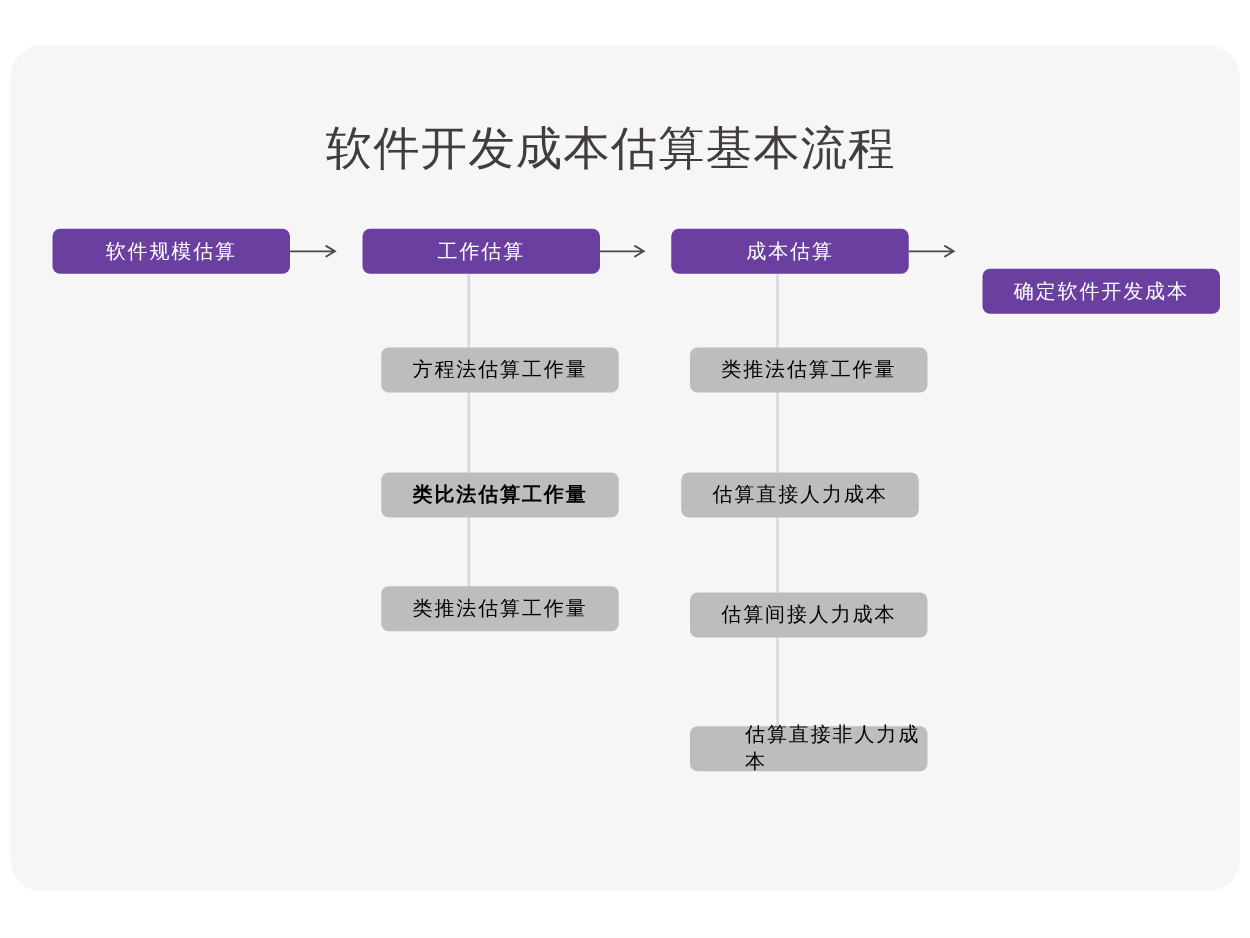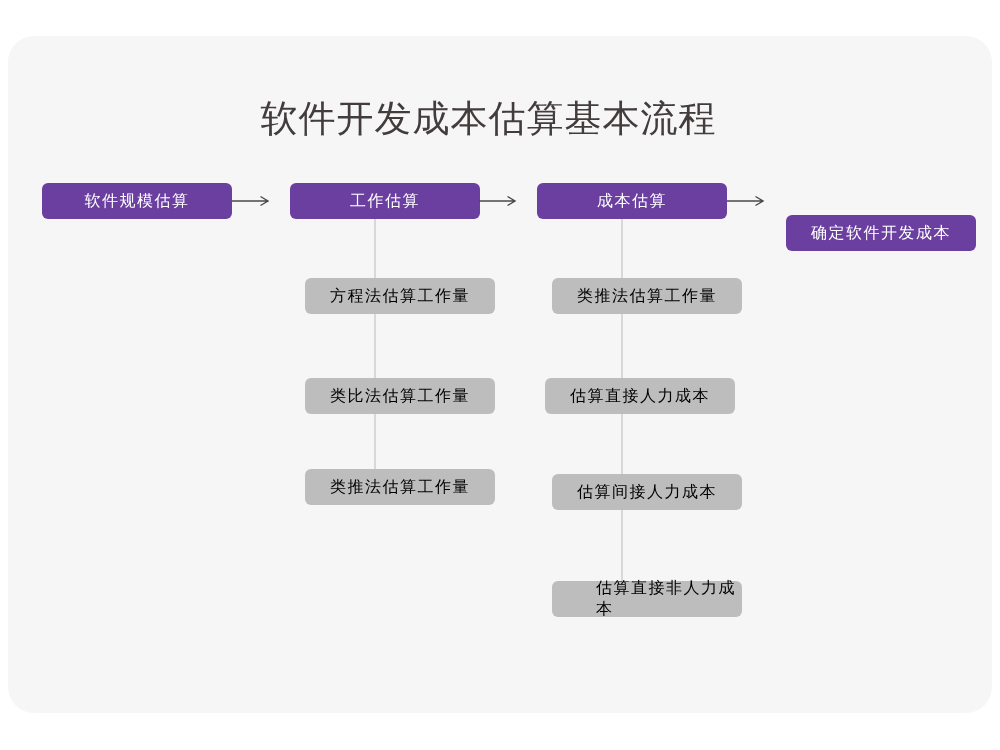--- a/index.html
+++ b/index.html
@@ -87,19 +87,19 @@
 
 <div class="node main" style="left:537px;">成本估算</div>
 
 <svg class="arrow" style="left:726px;" width="40" height="14" viewBox="0 0 40 14">
   <path d="M1 7 H36 M29.5 2.5 L37 7 L29.5 11.5" fill="none" stroke="#4a4a4a" stroke-width="1.4"></path>
 </svg>
 
 <div class="node main" style="left:786px;margin-top:32px;">确定软件开发成本</div>
 
 <div class="node sub" style="left:290px; top:278px;">方程法估算工作量</div>
-<div class="node sub" style="left:290px; top:378px;">类比法估算工作量</div>
+<div class="node sub" style="left:290px; top:378px;font-weight:bold;">类比法估算工作量</div>
 <div class="node sub" style="left:290px; top:469px;">类推法估算工作量</div>
 
 <div class="node sub" style="left:537px; top:278px;">类推法估算工作量</div>
 <div class="node sub" style="left:530px; top:378px;text-align:center;">估算直接人力成本</div>
 <div class="node sub" style="left:537px; top:474px;">估算间接人力成本</div>
 <div class="node sub" style="left:537px; top:581px;padding-left:44px;">估算直接非人力成本</div>
 
 </body></html>

